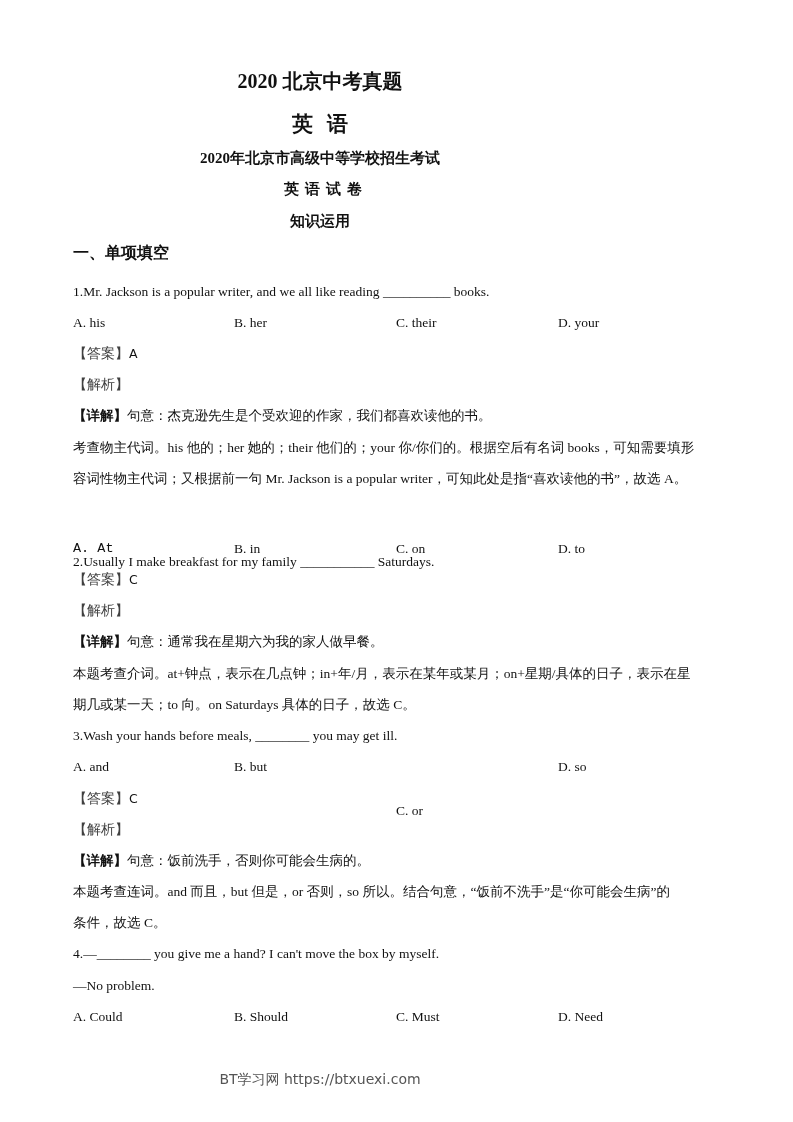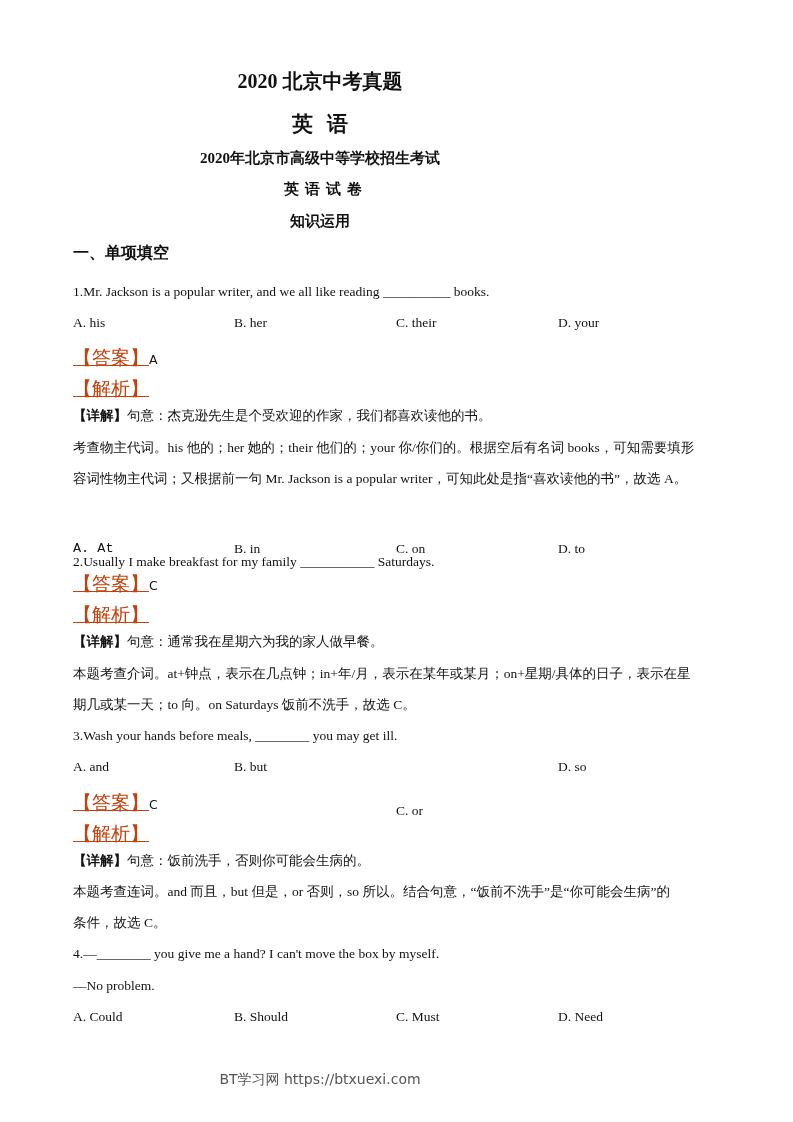--- a/index.html
+++ b/index.html
@@ -13,21 +13,21 @@
     .title-main { top: 68px; font-size: 20px; font-weight: bold; }
     .title-subject { top: 110px; font-size: 21px; font-weight: bold; letter-spacing: 14px; padding-left: 14px; box-sizing: border-box; }
     .title-exam { top: 149px; font-size: 15px; font-weight: bold; }
     .title-paper { top: 180px; font-size: 15px; font-weight: bold; letter-spacing: 6px; padding-left: 12px; box-sizing: border-box; }
     .title-part { top: 212px; font-size: 15px; font-weight: bold; }
     .section { left: 73px; top: 243px; font-size: 16px; font-weight: bold; }
 
     .line { left: 73px; font-size: 13.5px; }
     .cn { font-size: 13.5px; }
     .opt { font-size: 13.5px; }
-    .tag-blue { color: #c2410c; font-family: "DejaVu Sans", sans-serif; font-size: 19px; text-decoration: underline; }
+    .tag-blue { color: #404040; font-family: "DejaVu Sans", sans-serif; font-size: 14px; }
     .ans-val { color: #111; font-family: "DejaVu Sans", sans-serif; font-size: 12.5px; }
     .tag-black { font-weight: bold; }
 
     .footer { top: 1071px; font-family: "DejaVu Sans", sans-serif; font-size: 14px; color: #555555; }
   </style>
 </head>
 <body>
 
 <div class="abs center title-main">2020 北京中考真题</div>
 <div class="abs center title-subject">英语</div>
@@ -66,21 +66,21 @@
 <div class="abs line" style="top:571px;">
   <span class="tag-blue">【答案】</span><span class="ans-val">C</span>
 </div>
 <div class="abs line" style="top:602px;">
   <span class="tag-blue">【解析】</span>
 </div>
 <div class="abs line cn" style="top:633px;">
   <span class="tag-black">【详解】</span><span>句意：通常我在星期六为我的家人做早餐。</span>
 </div>
 <div class="abs line cn" style="top:665px;">本题考查介词。at+钟点，表示在几点钟；in+年/月，表示在某年或某月；on+星期/具体的日子，表示在星</div>
-<div class="abs line cn" style="top:696px;">期几或某一天；to 向。on Saturdays 饭前不洗手，故选 C。</div>
+<div class="abs line cn" style="top:696px;">期几或某一天；to 向。on Saturdays 具体的日子，故选 C。</div>
 
 <div class="abs line" style="top:728px;">
   <span>3.</span><span>Wash your hands before meals, </span><span>________</span><span> you may get ill.</span>
 </div>
 <div class="abs opt" style="top:759px; left:73px;">A.   and</div>
 <div class="abs opt" style="top:759px; left:234px;">B.   but</div>
 <div class="abs opt" style="top:759px; left:396px;margin-top:44px;">C.   or</div>
 <div class="abs opt" style="top:759px; left:558px;">D.   so</div>
 <div class="abs line" style="top:790px;">
   <span class="tag-blue">【答案】</span><span class="ans-val">C</span>

